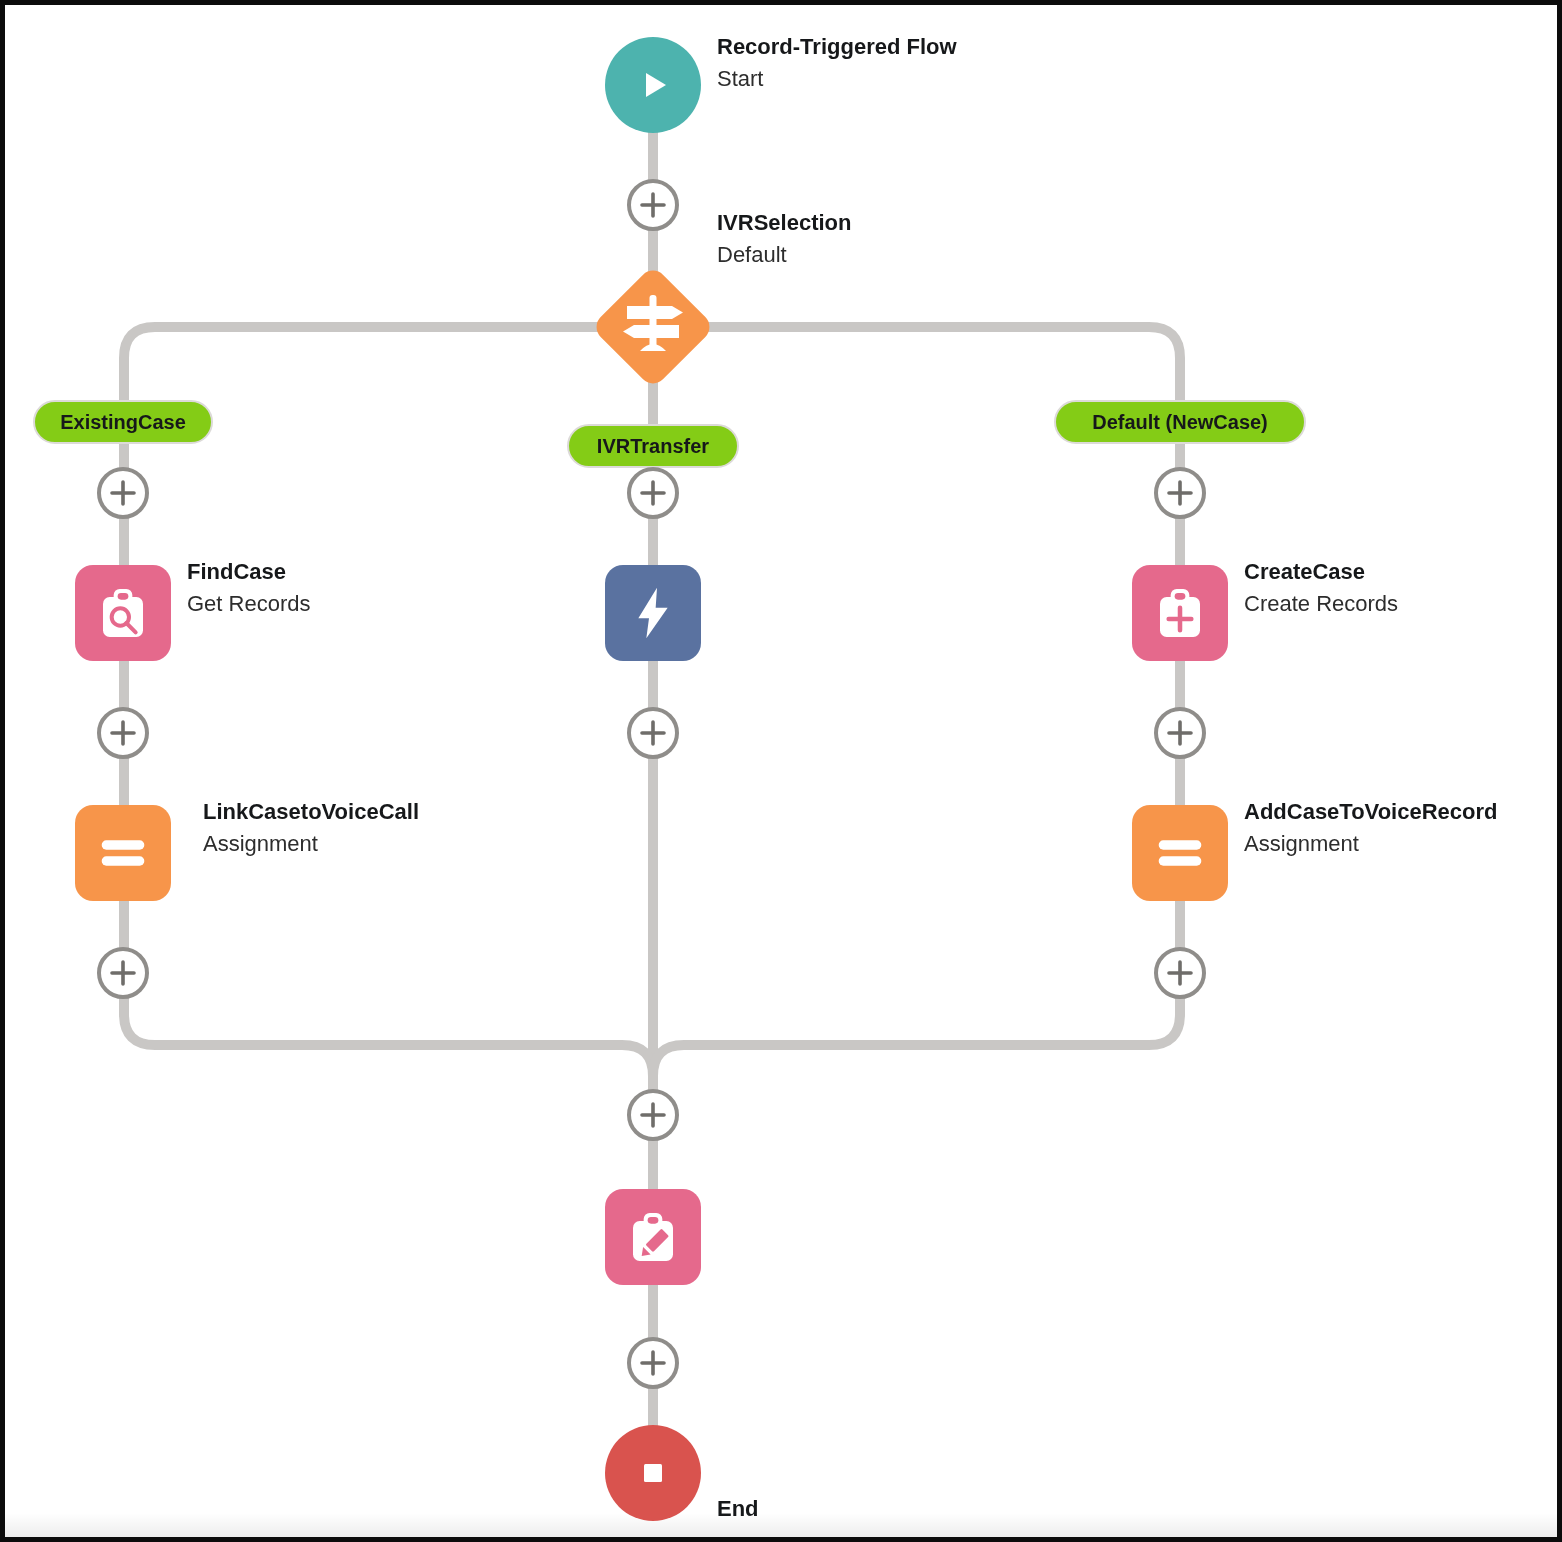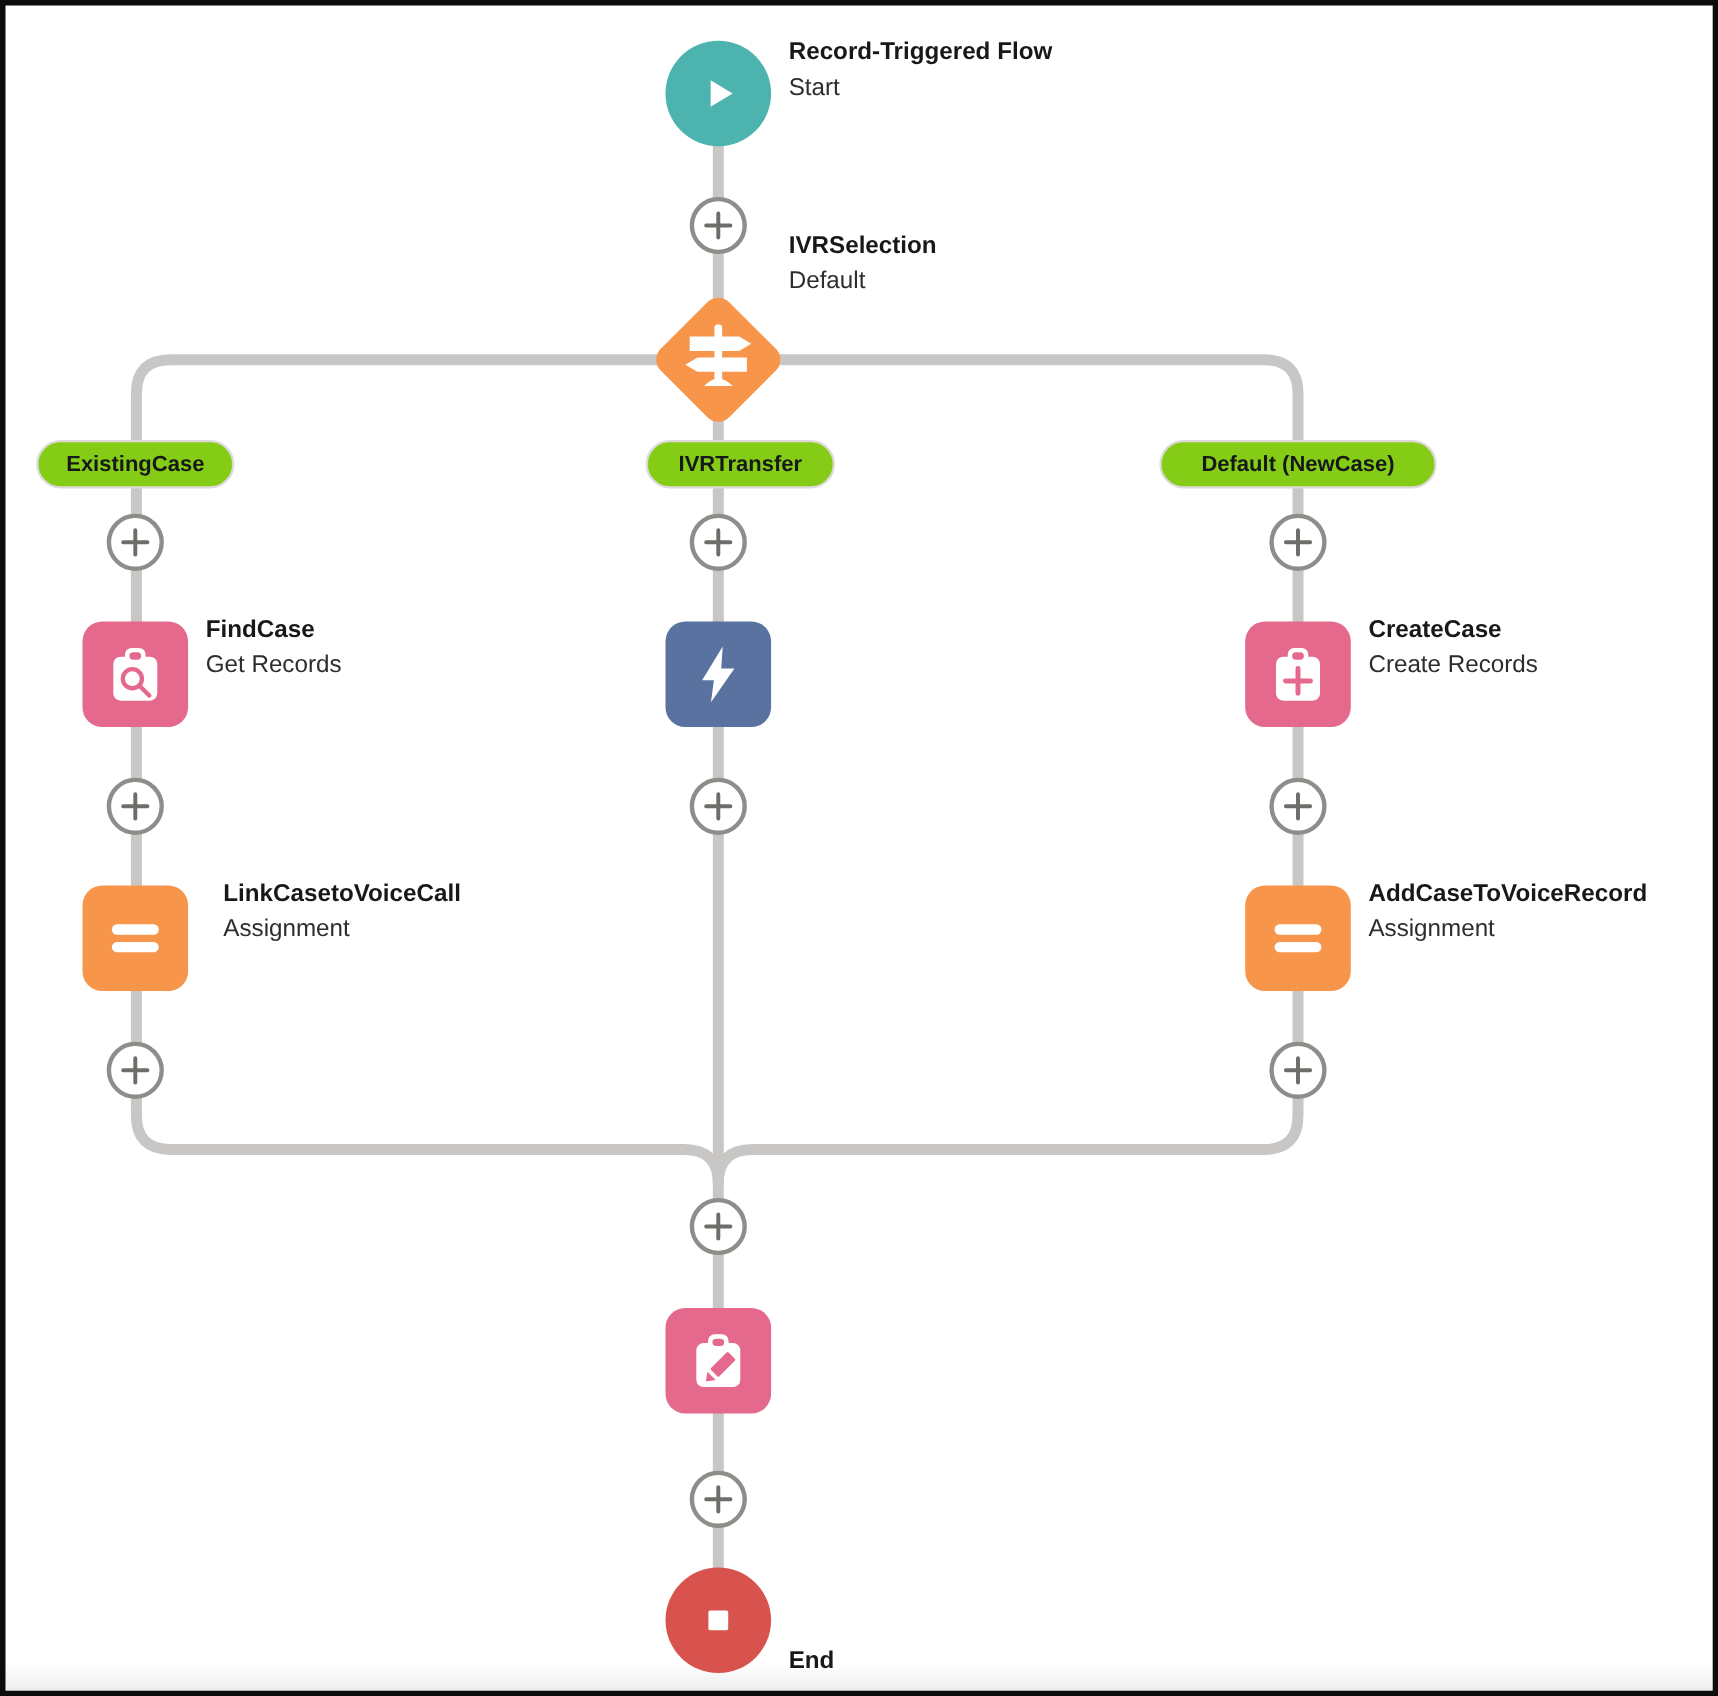--- a/index.html
+++ b/index.html
@@ -94,21 +94,21 @@
       <rect x="36.5" y="8" width="7" height="56" rx="3"></rect>
       <polygon points="14,19 59,19 70,25.5 59,32 14,32"></polygon>
       <polygon points="66,38 21,38 10,44.5 21,51 66,51"></polygon>
       <path d="M27 64 q13 -14 26 0 z"></path>
     </g>
   </svg>
 
   <div class="pill" style="left:28px;width:180px;">
     <span>ExistingCase</span>
   </div>
-  <div class="pill" style="left:582px;width:172px;">
+  <div class="pill" style="left:562px;width:172px;margin-top:24px;">
     <span>IVRTransfer</span>
   </div>
   <div class="pill" style="left:1049px;width:252px;">
     <span>Default (NewCase)</span>
   </div>
 
   <div class="plus" style="left:92px;top:462px;">
     <svg width="30" height="30" viewBox="0 0 30 30">
       <path d="M15 4 V26 M4 15 H26" stroke="#6f6d6a" stroke-width="3.6" stroke-linecap="round" fill="none"></path>
     </svg>

